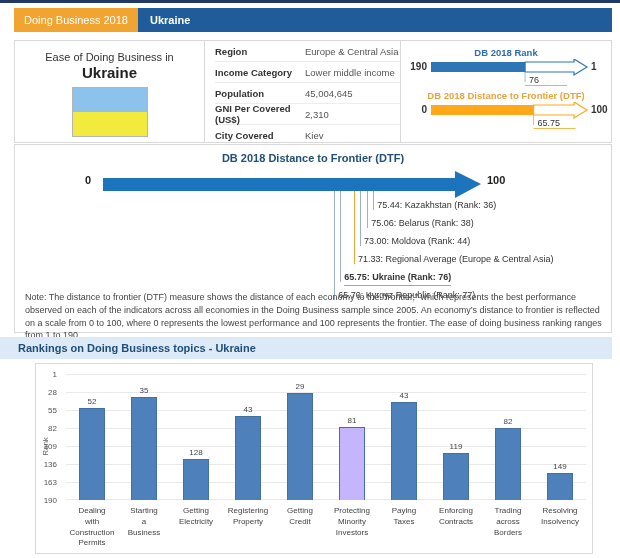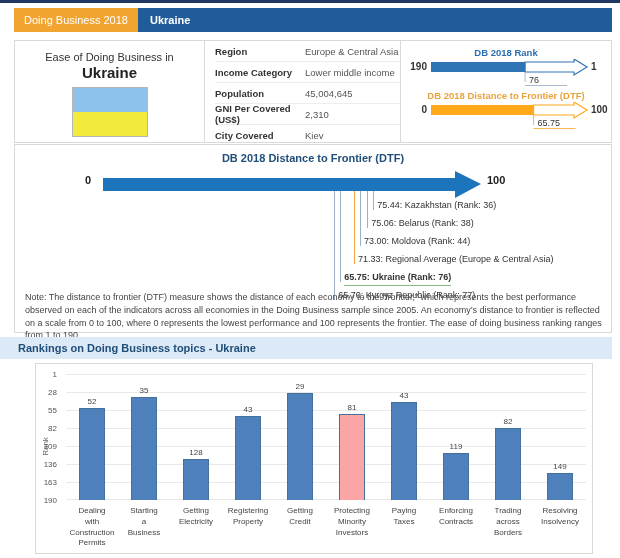--- a/index.html
+++ b/index.html
@@ -190,21 +190,21 @@
             <div class="bar" style="height: 84px; background: rgb(78, 128, 188); border-color: rgb(65, 113, 156);">
               <span class="bar-label">43</span>
             </div>
           </div>
           <div class="slot">
             <div class="bar" style="height: 107.3px; background: rgb(78, 128, 188); border-color: rgb(65, 113, 156); margin-top: 15px;">
               <span class="bar-label">29</span>
             </div>
           </div>
           <div class="slot">
-            <div class="bar" style="height: 86px; background: #fca5a5; border-color: rgb(65, 113, 156);">
+            <div class="bar" style="height: 73px; background: #c4b5fd; border-color: rgb(65, 113, 156);">
               <span class="bar-label">81</span>
             </div>
           </div>
           <div class="slot">
             <div class="bar" style="height: 98px; background: rgb(78, 128, 188); border-color: rgb(65, 113, 156);">
               <span class="bar-label">43</span>
             </div>
           </div>
           <div class="slot">
             <div class="bar" style="height: 47.3px; background: rgb(78, 128, 188); border-color: rgb(65, 113, 156);">

